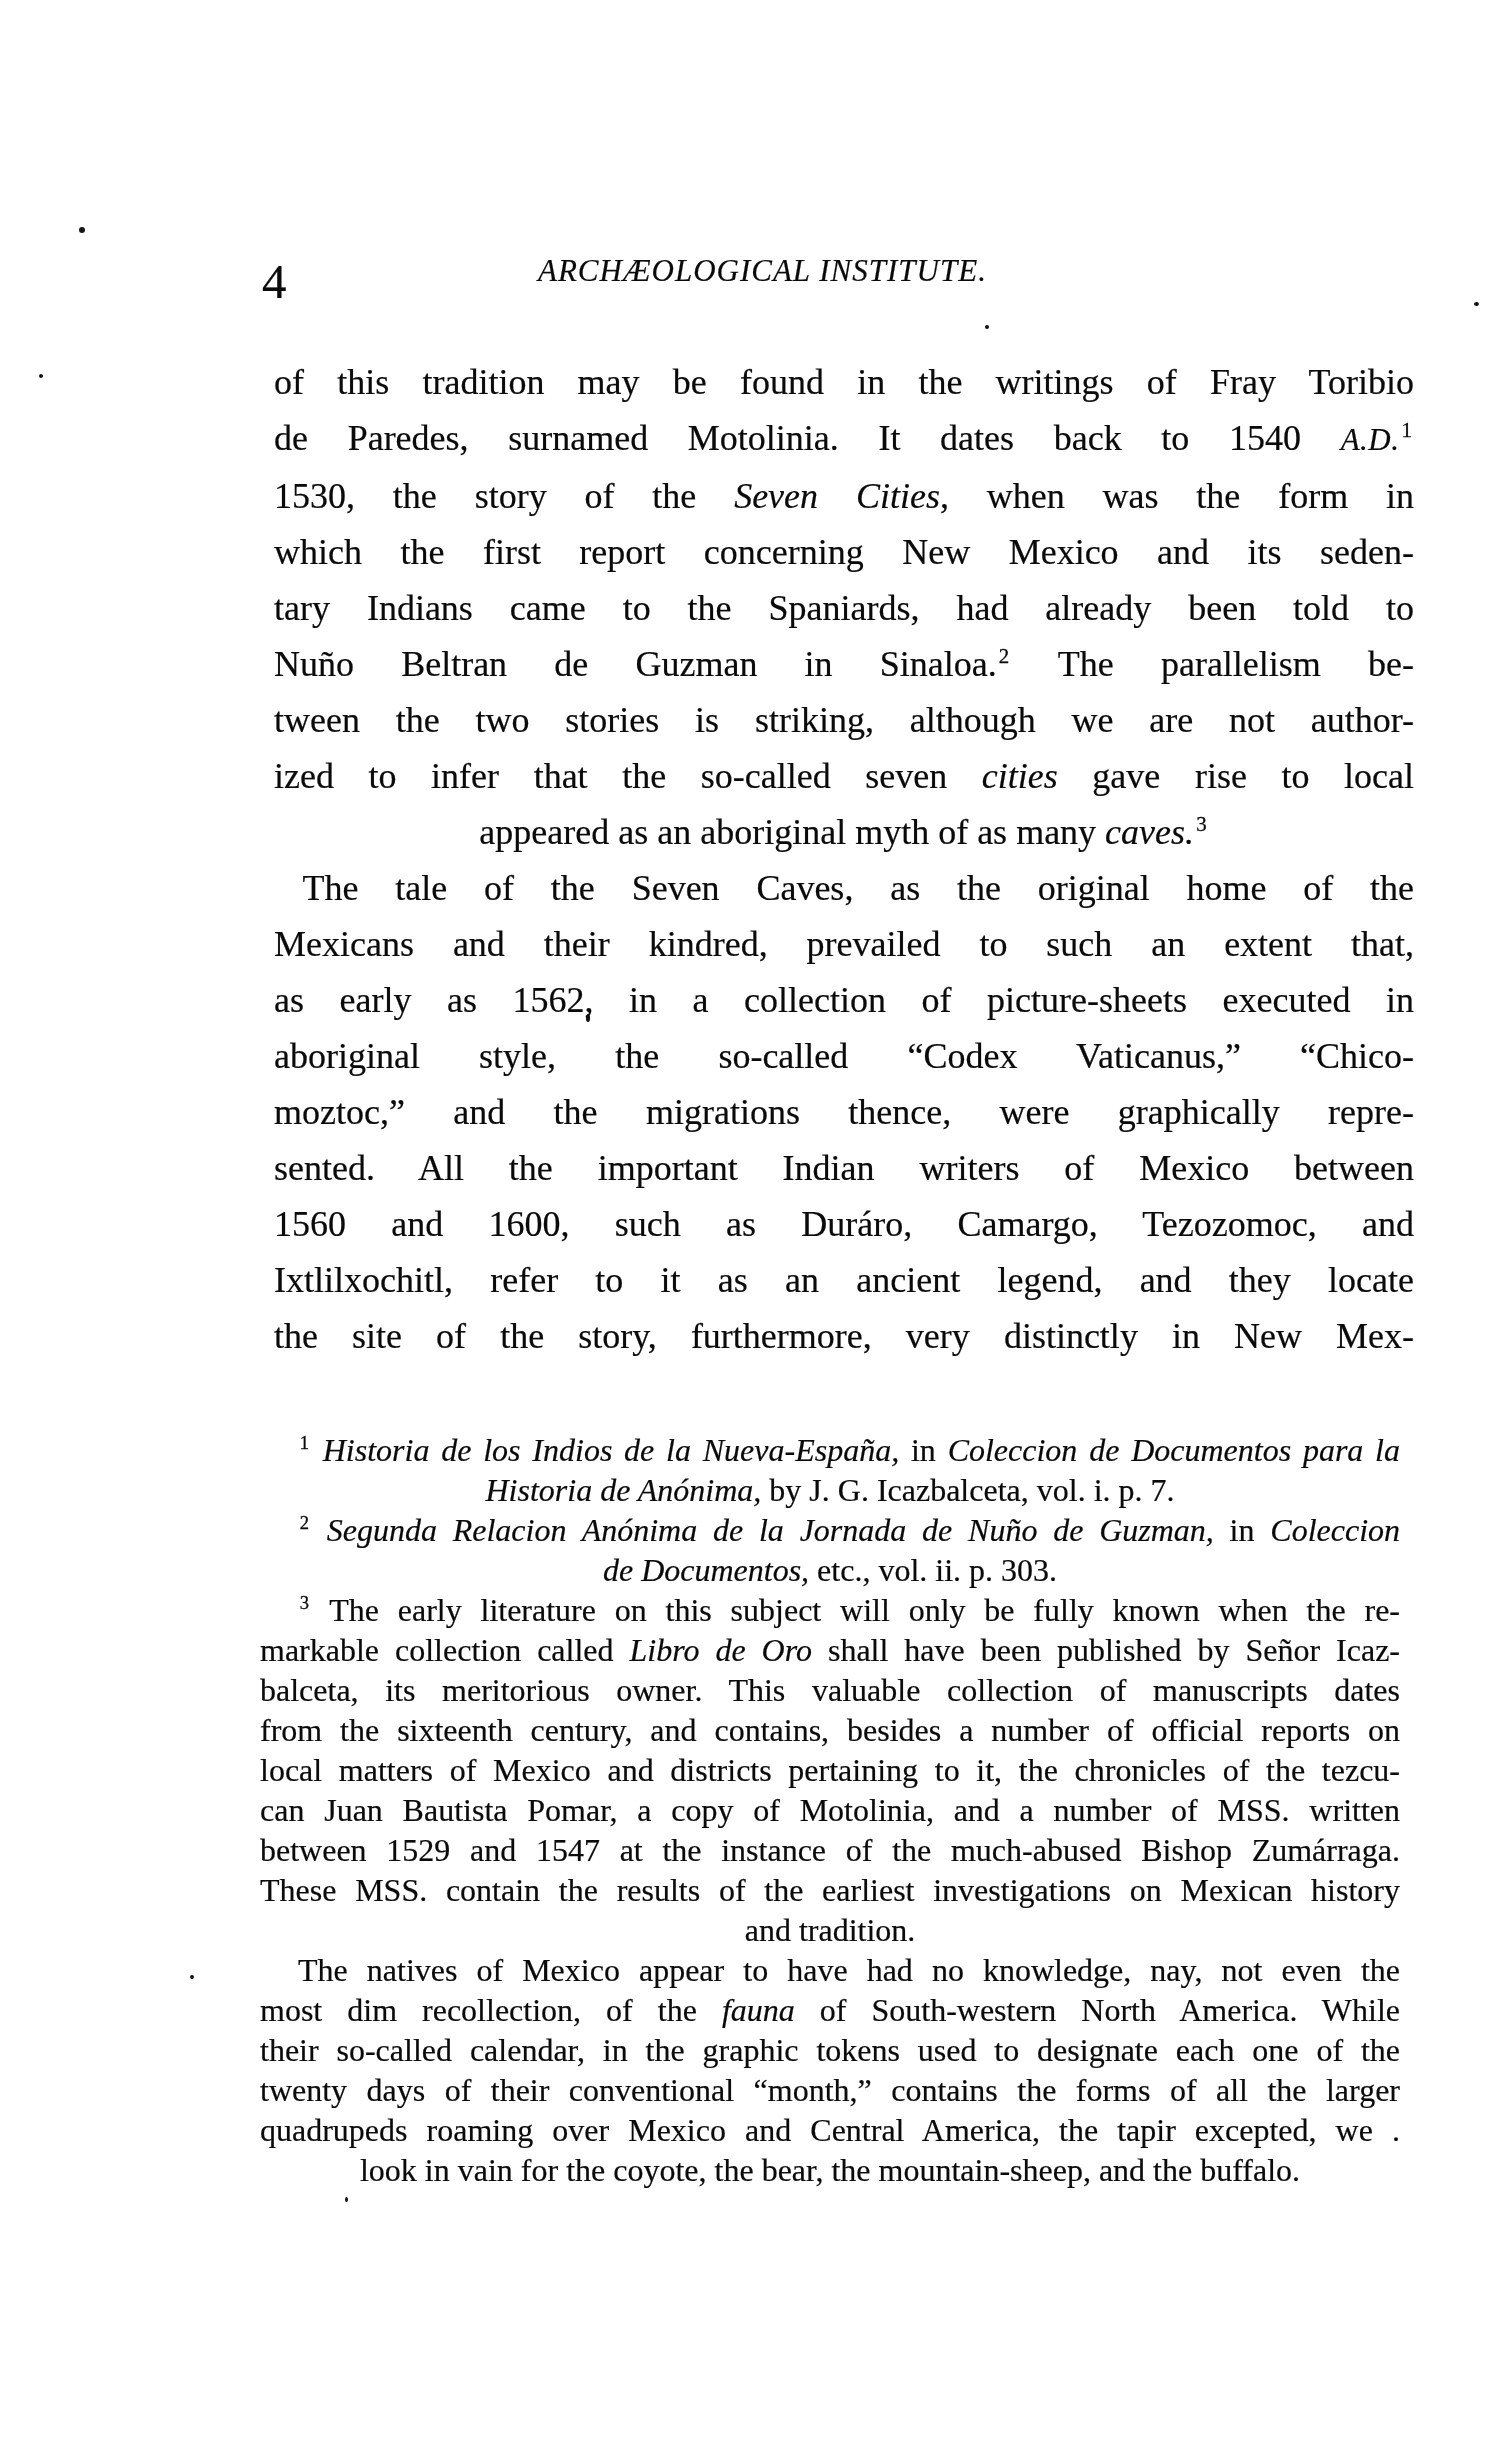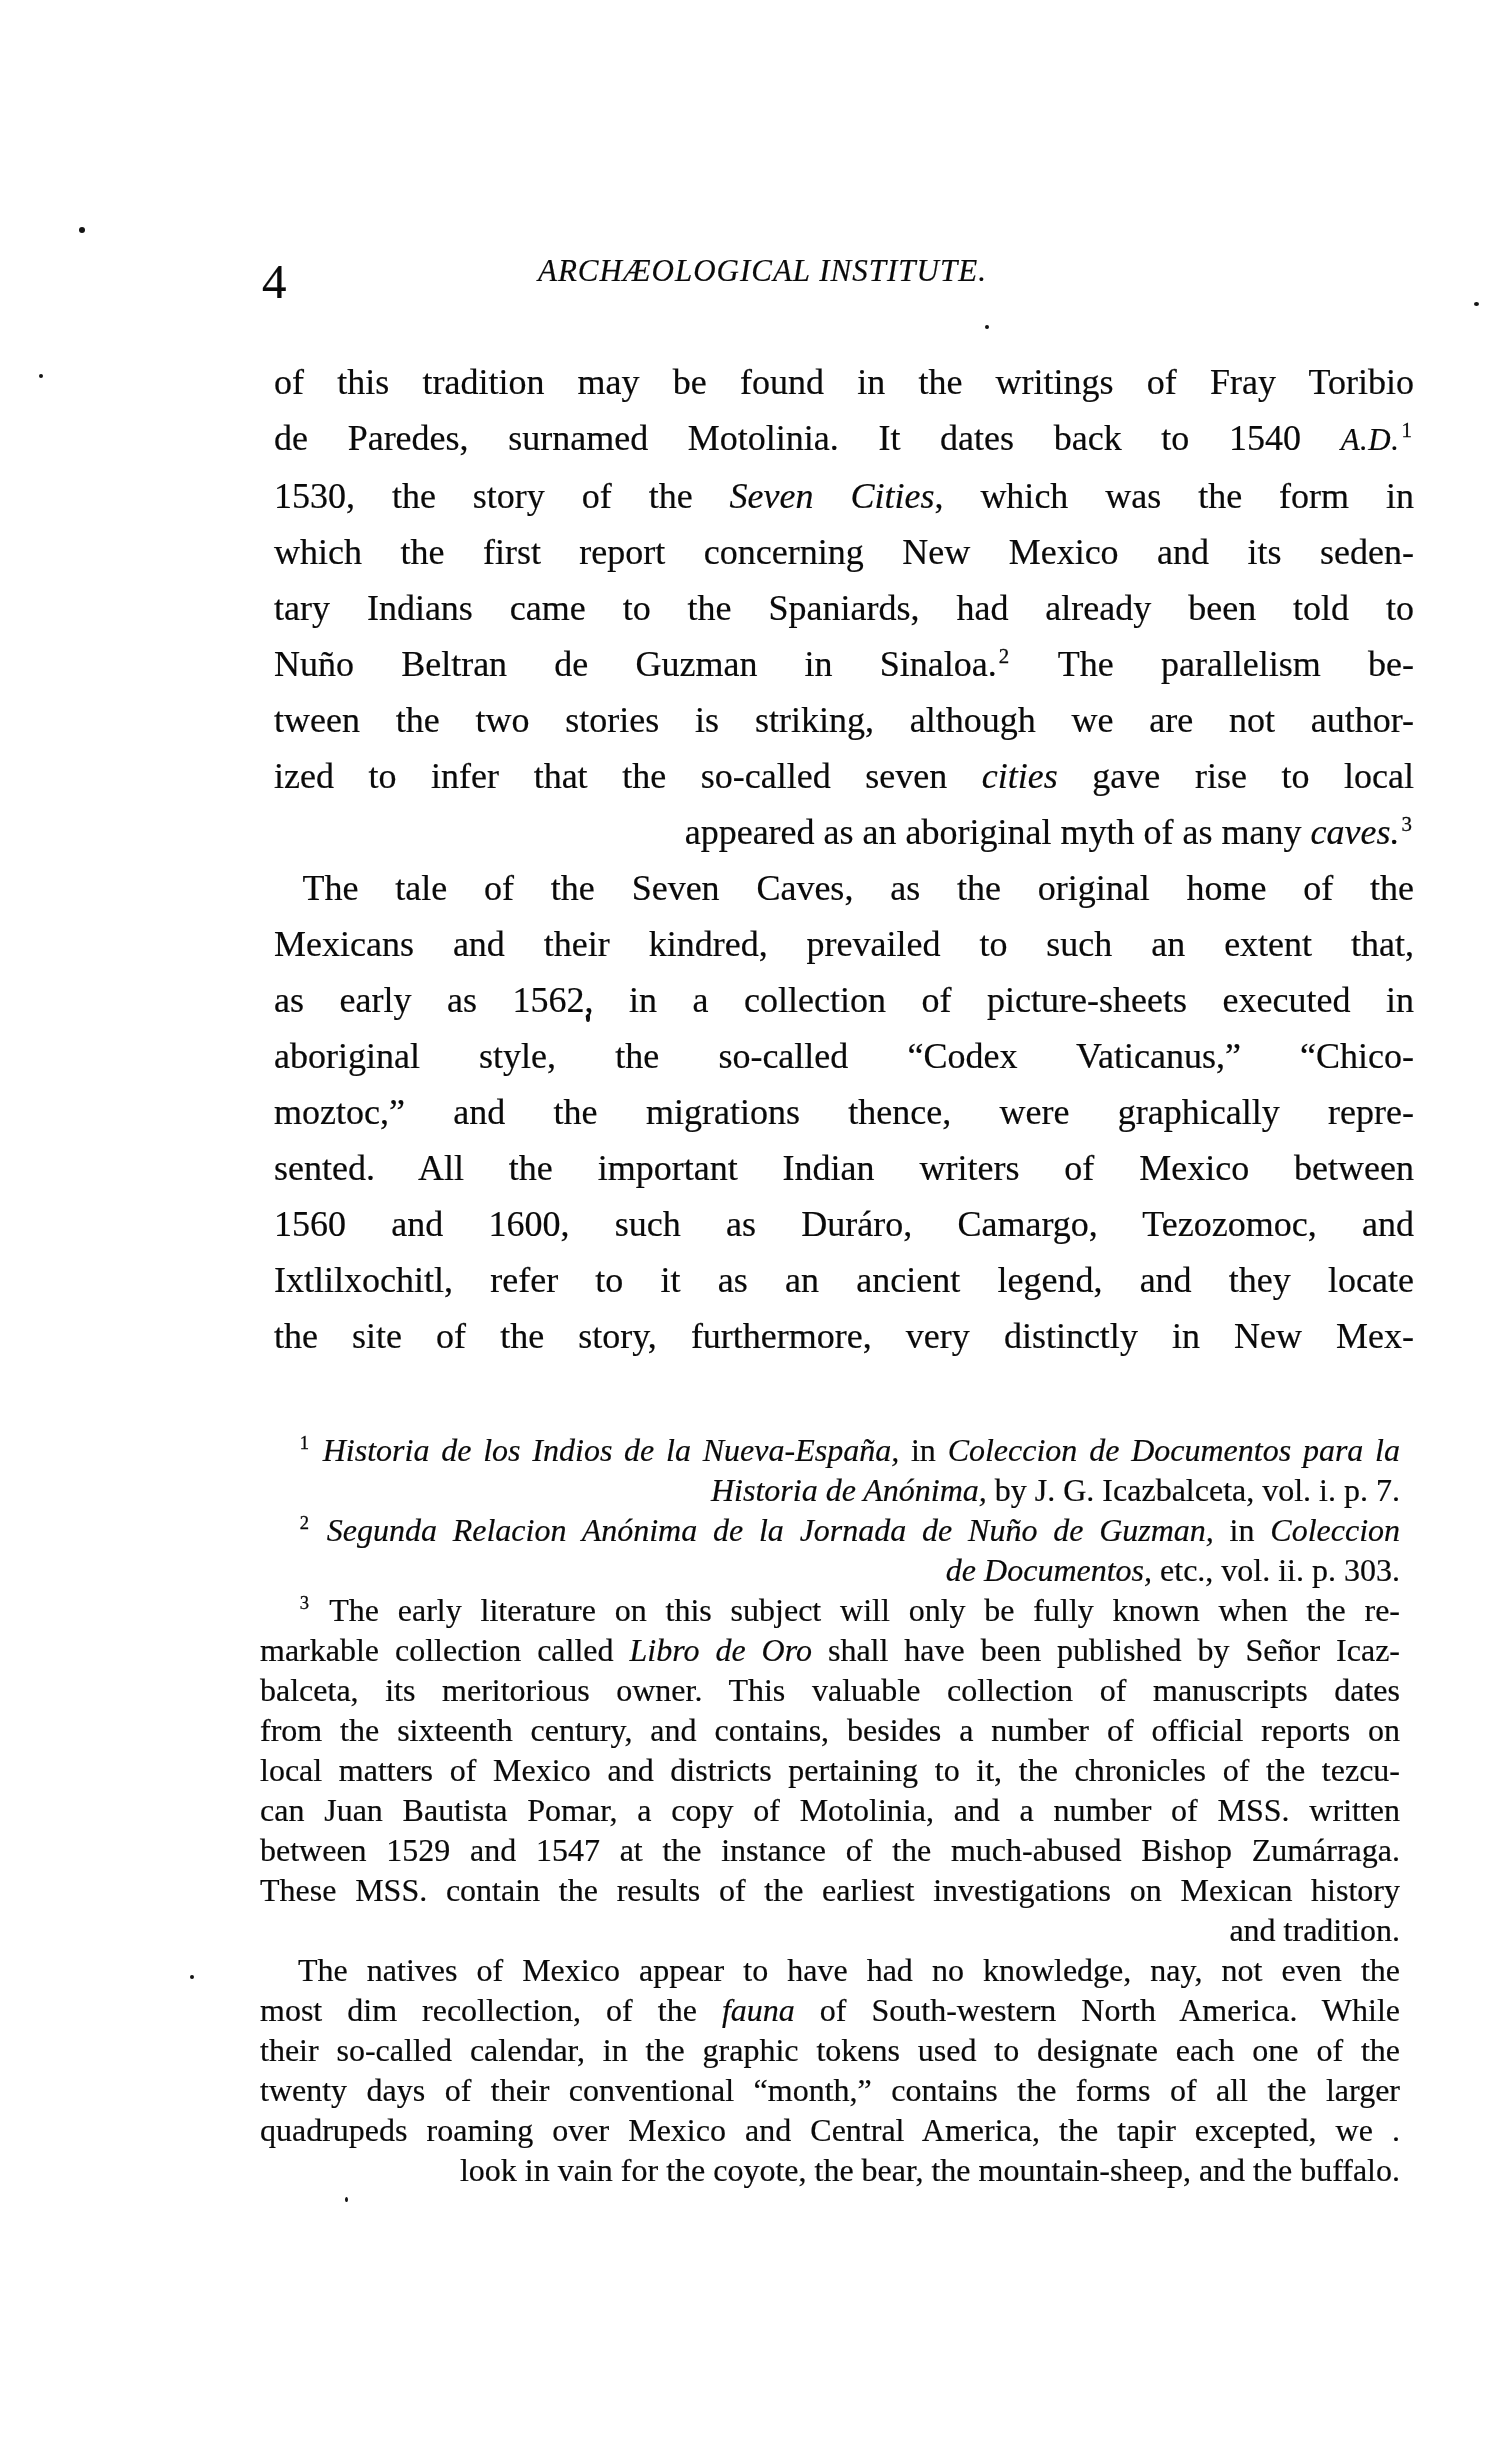--- a/index.html
+++ b/index.html
@@ -41,21 +41,21 @@
     line-height: 56px;
   }
   .foot-text {
     position: absolute;
     left: 260px;
     top: 1430px;
     width: 1140px;
     font-size: 32px;
     line-height: 40px;
   }
-  .line { text-align: right; }
+  .line { text-align: center; }
   .line.just { text-align: justify; text-align-last: justify; }
   .body-text .line.ind { text-indent: 28.6px; }
   .foot-text .line.ind { text-indent: 38px; }
   .it { font-style: italic; }
   .sc { font-size: 0.86em; letter-spacing: 0.5px; font-style: italic; }
   .sup {
     vertical-align: super;
     font-size: 0.58em;
     line-height: 0;
     margin: 0 0.10em;
@@ -79,21 +79,21 @@
   <div class="speck" style="left:586px;top:1014px;width:4.4px;  height:7.9px;"></div>
   <div class="speck" style="left:190px; top:1975px;width:3.9px;  height:3.9px;"></div>
   <div class="speck" style="left:345px; top:2197px;width:3px;  height:5.4px;"></div>
 
   <div class="pagenum">4</div>
   <div class="header-title">ARCHÆOLOGICAL INSTITUTE.</div>
 
   <div class="body-text">
       <div class="line just"><span>of this tradition may be found in the writings of Fray Toribio</span></div>
       <div class="line just"><span>de Paredes, surnamed Motolinia.  It dates back to 1540 </span><span class="sc">A.D.</span><span class="sup">1</span></div>
-      <div class="line just"><span>1530, the story of the </span><span class="it">Seven Cities</span><span>, which was the form in</span></div>
+      <div class="line just"><span>1530, the story of the </span><span class="it">Seven Cities</span><span>, when was the form in</span></div>
       <div class="line just"><span>which the first report concerning New Mexico and its seden-</span></div>
       <div class="line just"><span>tary Indians came to the Spaniards, had already been told to</span></div>
       <div class="line just"><span>Nuño Beltran de Guzman in Sinaloa.</span><span class="sup">2</span><span> The parallelism be-</span></div>
       <div class="line just"><span>tween the two stories is striking, although we are not author-</span></div>
       <div class="line just"><span>ized to infer that the so-called seven </span><span class="it">cities</span><span> gave rise to local</span></div>
       <div class="line"><span>appeared as an aboriginal myth of as many </span><span class="it">caves.</span><span class="sup">3</span></div>
       <div class="line just ind"><span>The tale of the Seven Caves, as the original home of the</span></div>
       <div class="line just"><span>Mexicans and their kindred, prevailed to such an extent that,</span></div>
       <div class="line just"><span>as early as 1562, in a collection of picture-sheets executed in</span></div>
       <div class="line just"><span>aboriginal style, the so-called “Codex Vaticanus,” “Chico-</span></div>

